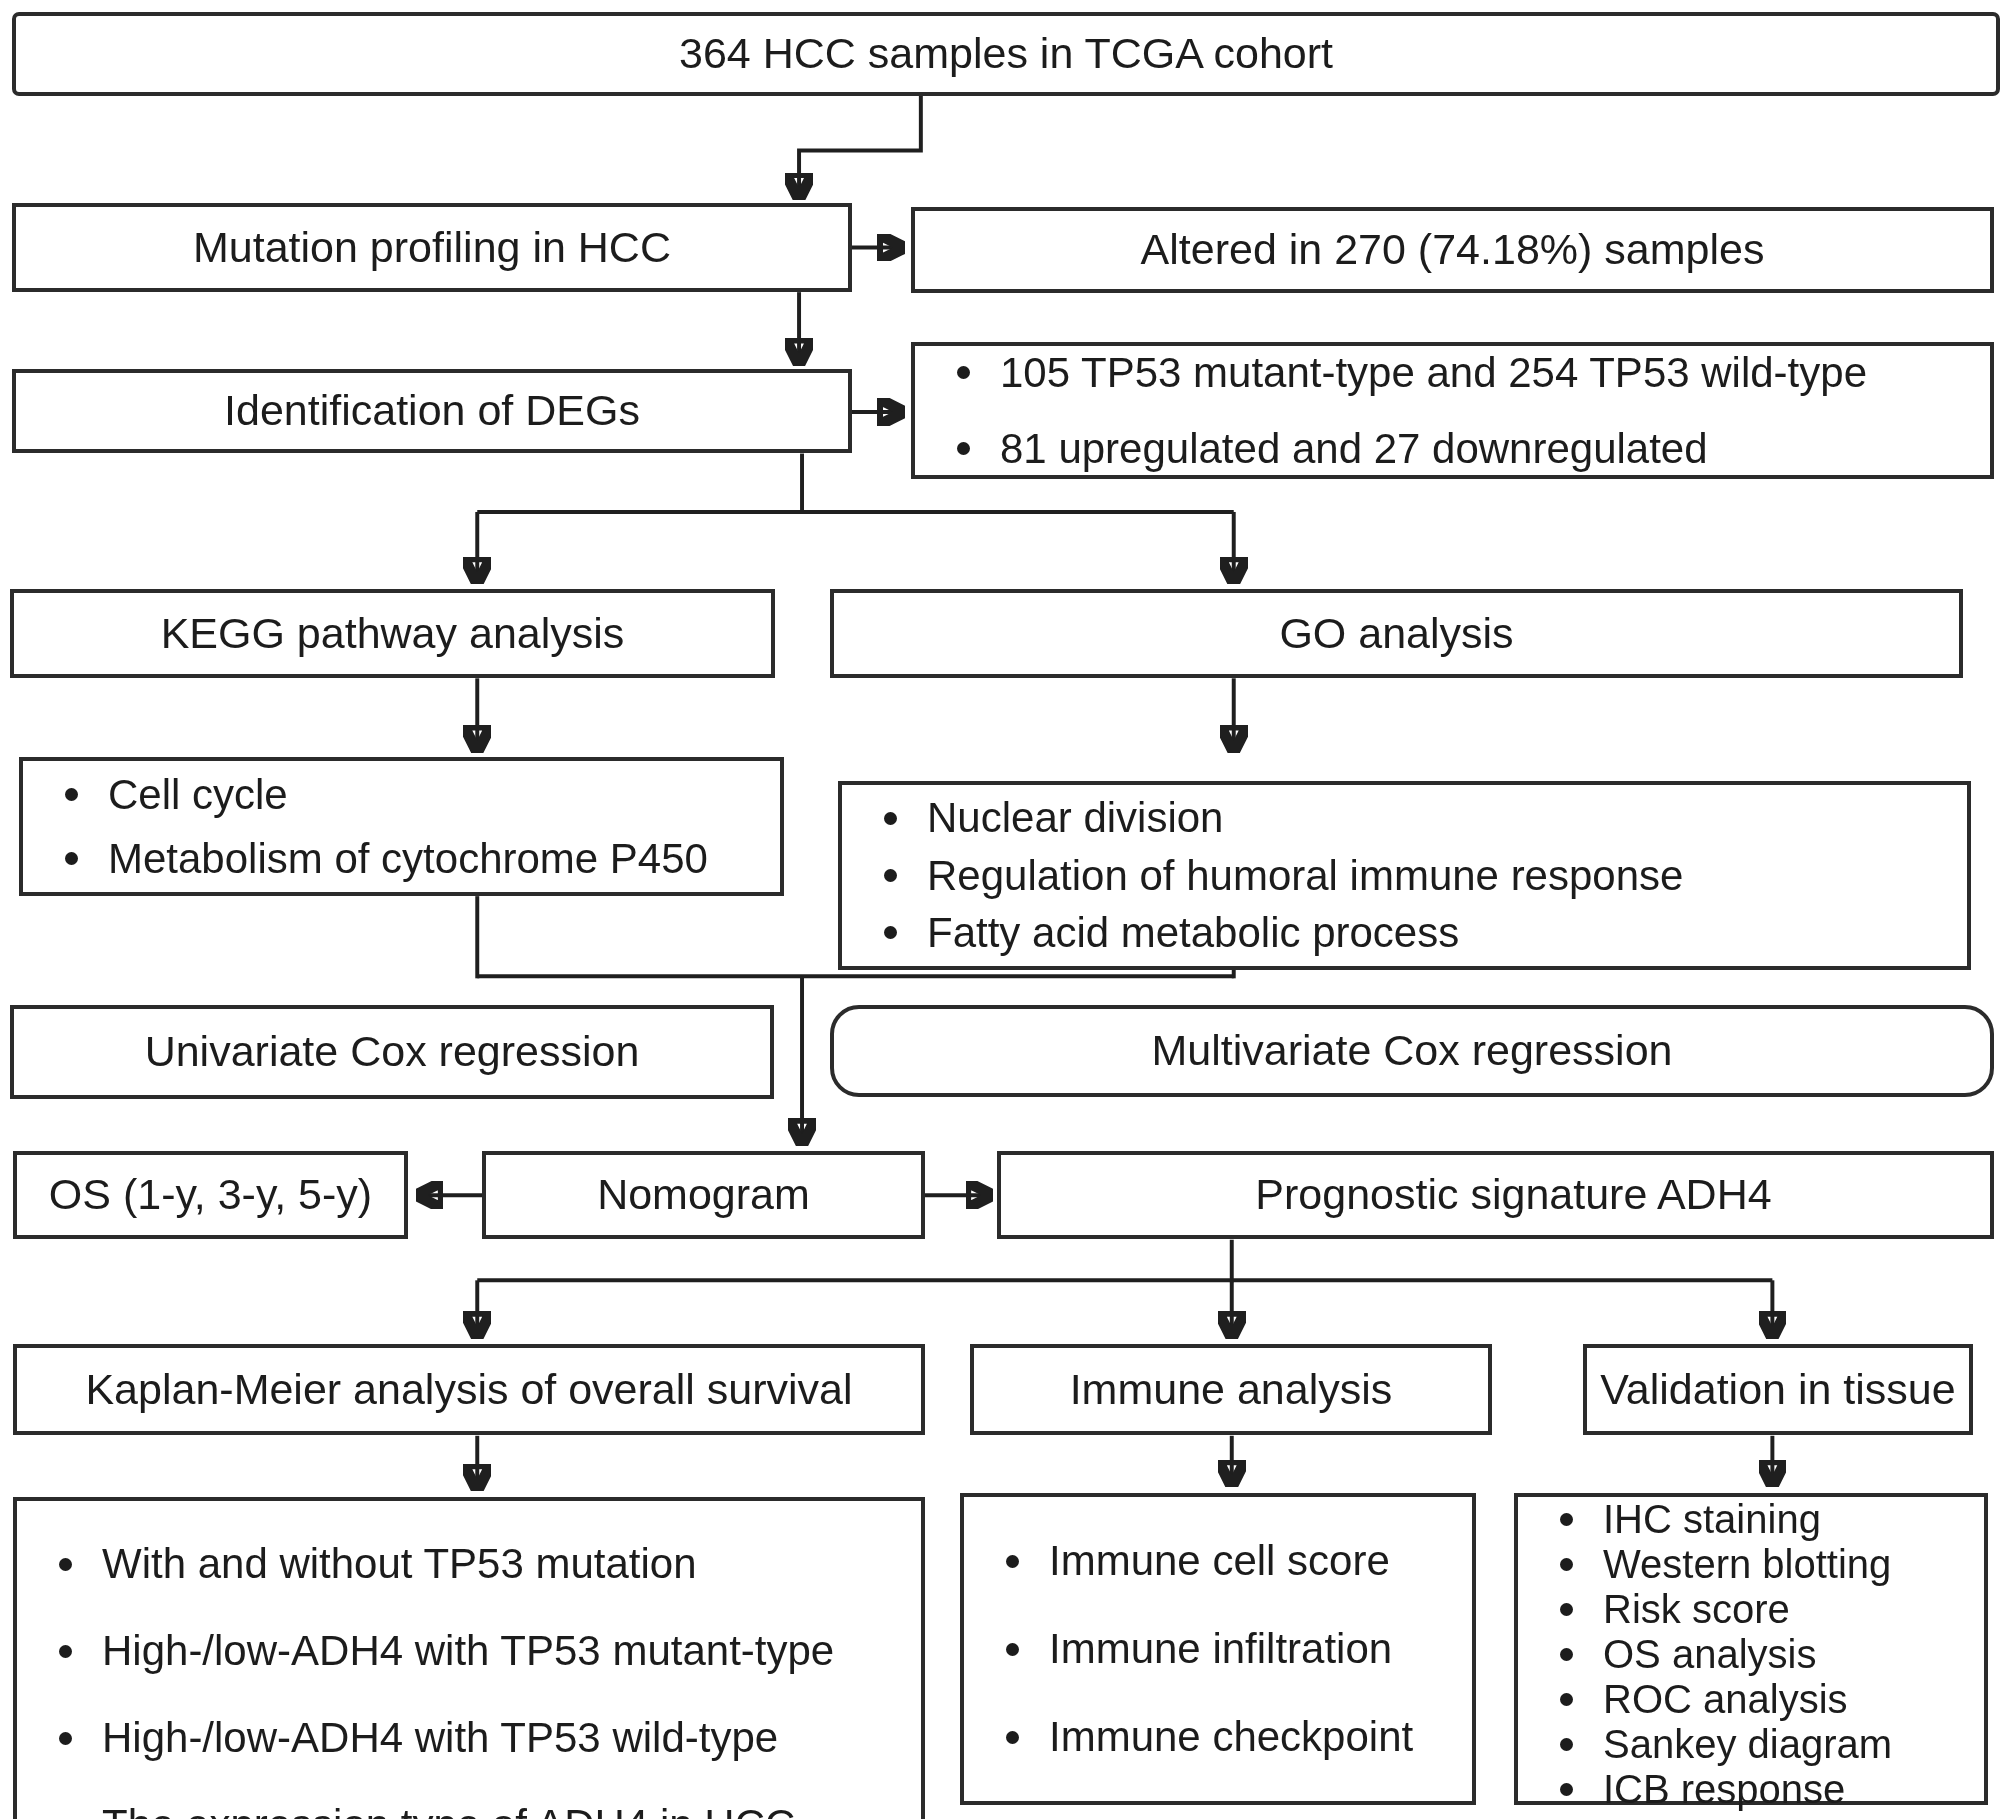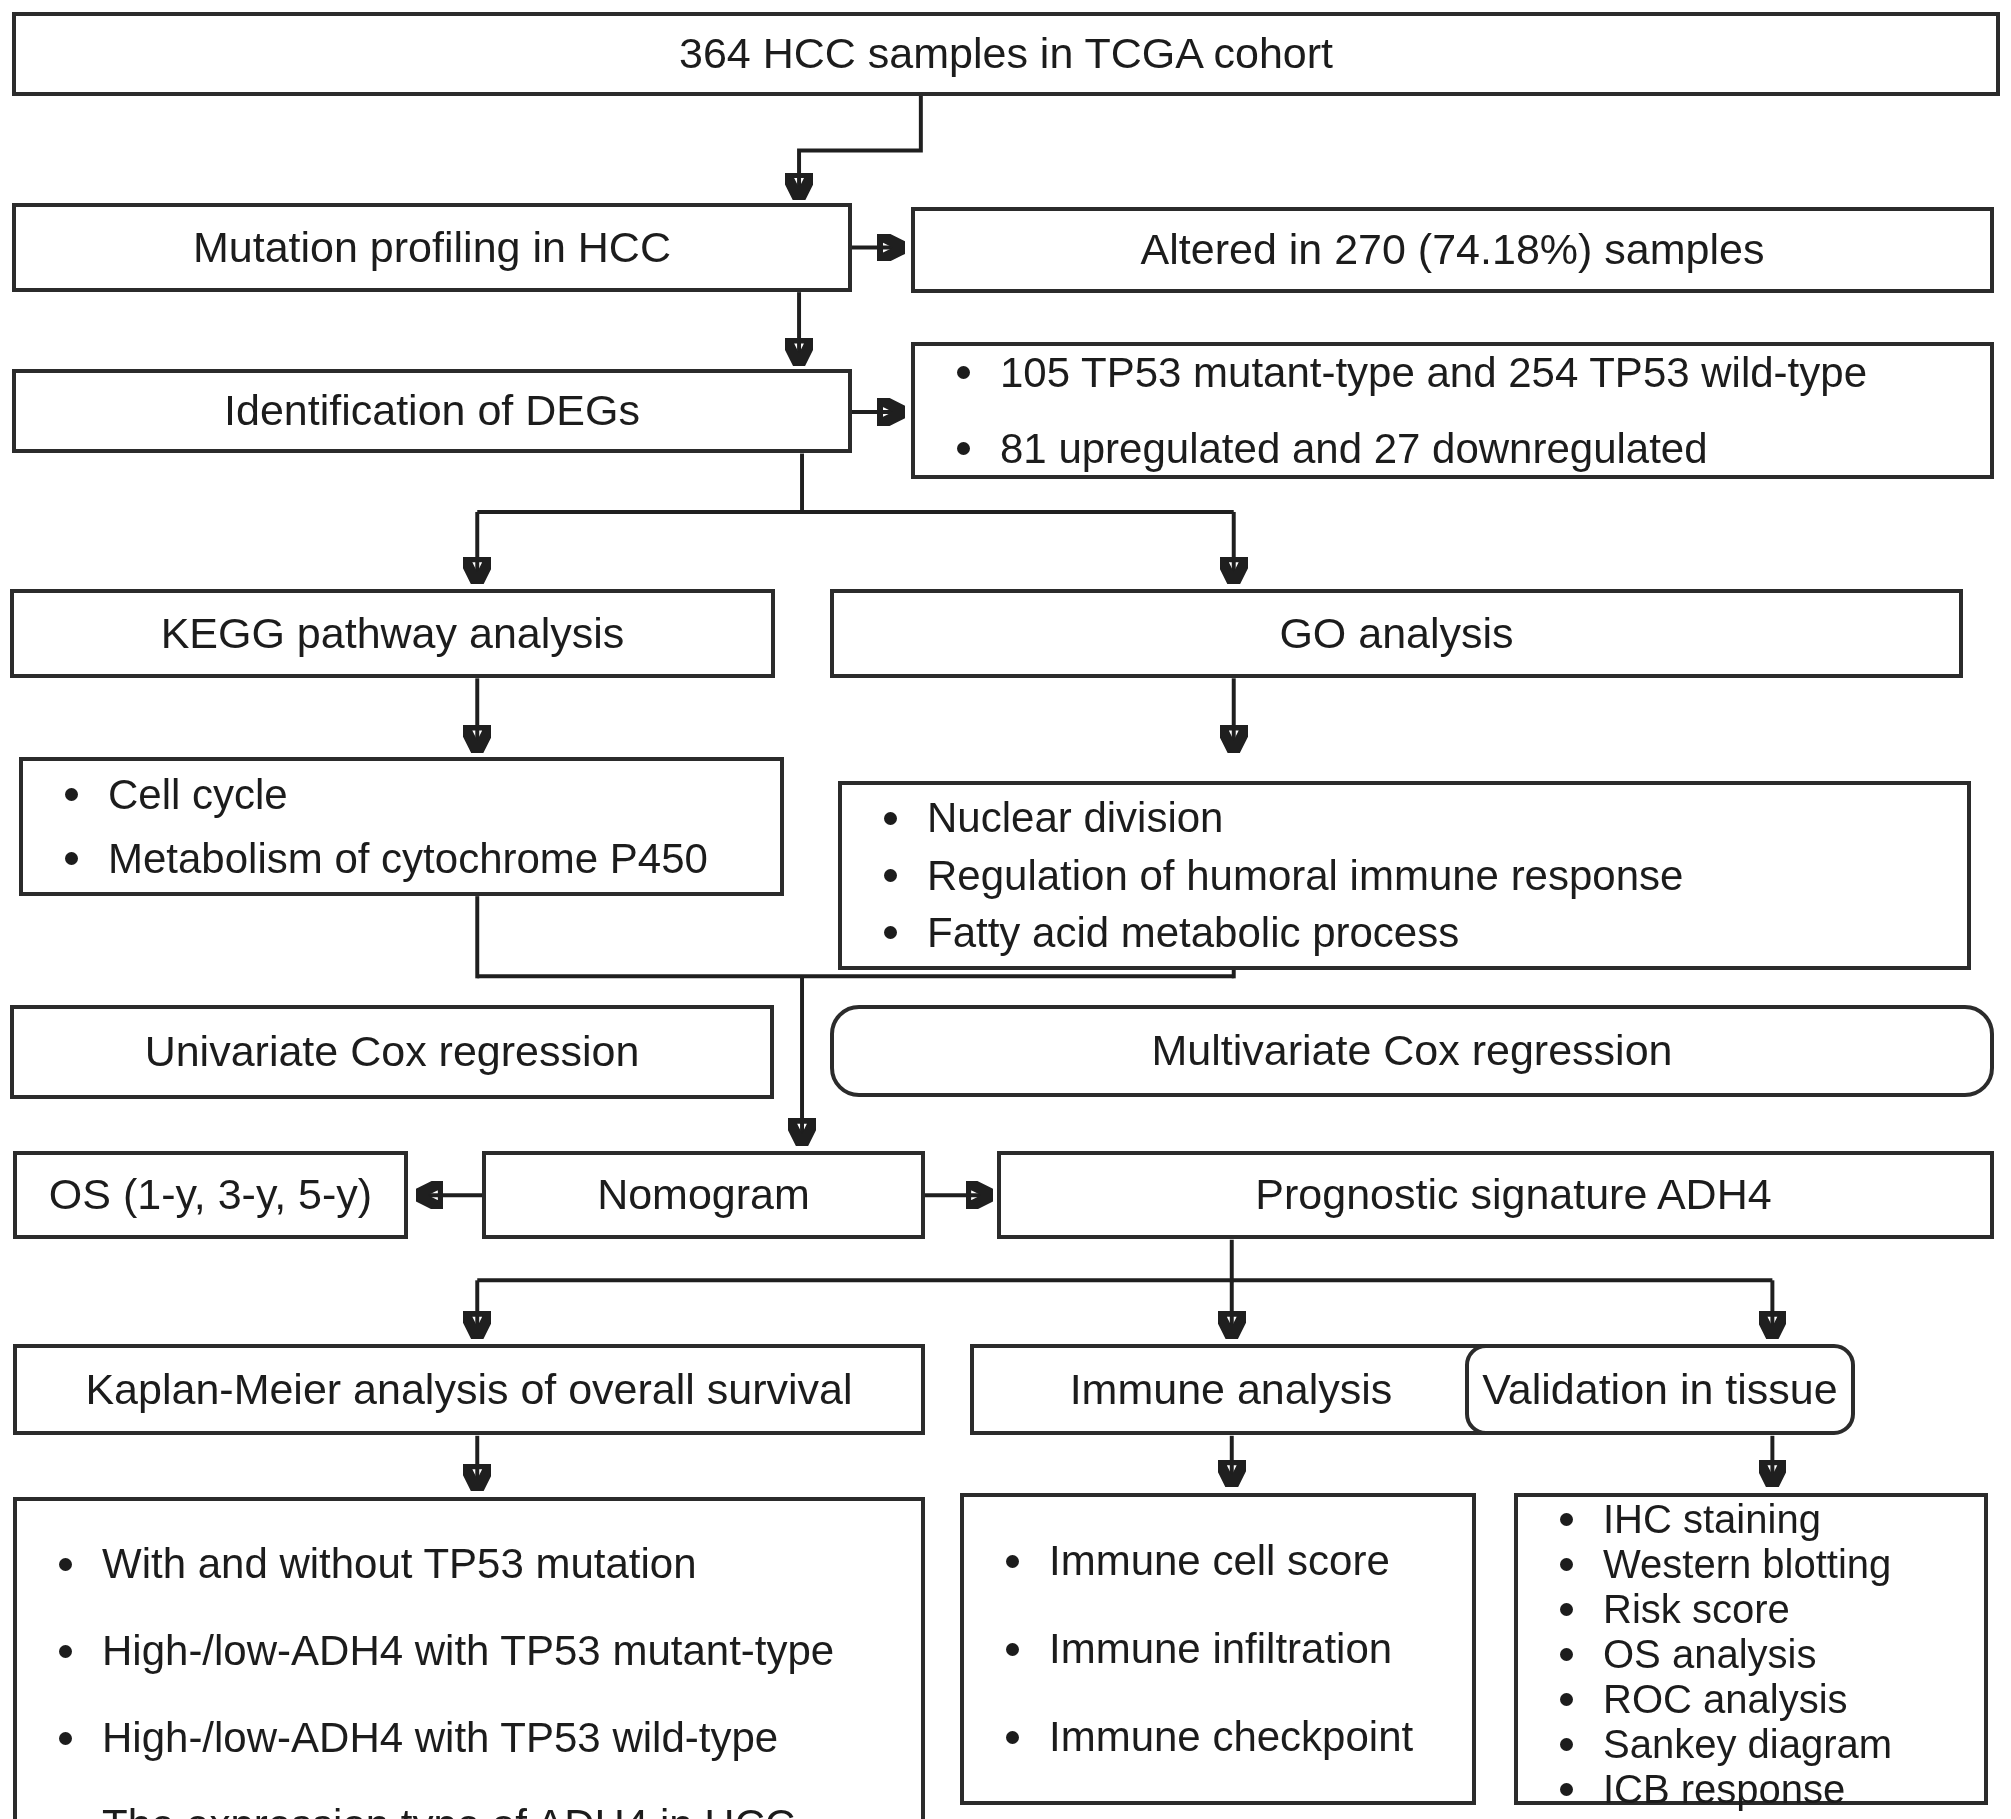--- a/index.html
+++ b/index.html
@@ -79,21 +79,21 @@
     <path d="M1244,1252 V1295"></path>
     <path d="M482,1293 H1790"></path>
     <path d="M482,1293 V1348" marker-end="url(#ah)"></path>
     <path d="M1244,1293 V1348" marker-end="url(#ah)"></path>
     <path d="M1790,1293 V1348" marker-end="url(#ah)"></path>
     <path d="M482,1450 V1502" marker-end="url(#ah)"></path>
     <path d="M1244,1450 V1498" marker-end="url(#ah)"></path>
     <path d="M1790,1450 V1498" marker-end="url(#ah)"></path>
   </svg>
 
-  <div class="box" style="left:12px;top:12px;width:1988px;height:84px;">
+  <div class="box" style="left:12px;top:12px;width:1988px;height:84px;border-radius:7px;">
     <span>364 HCC samples in TCGA cohort</span>
   </div>
 
   <div class="box" style="left:12px;top:203px;width:840px;height:89px;">
     <span>Mutation profiling in HCC</span>
   </div>
   <div class="box" style="left:911px;top:207px;width:1083px;height:86px;">
     <span>Altered in 270 (74.18%) samples</span>
   </div>
 
@@ -159,21 +159,21 @@
   <div class="box" style="left:997px;top:1151px;width:997px;height:88px;padding-left:36px;">
     <span>Prognostic signature ADH4</span>
   </div>
 
   <div class="box" style="left:13px;top:1344px;width:912px;height:91px;">
     <span>Kaplan-Meier analysis of overall survival</span>
   </div>
   <div class="box" style="left:970px;top:1344px;width:522px;height:91px;">
     <span>Immune analysis</span>
   </div>
-  <div class="box" style="left:1465px;top:1344px;width:390px;height:91px;border-radius:21px;">
+  <div class="box" style="left:1583px;top:1344px;width:390px;height:91px;">
     <span>Validation in tissue</span>
   </div>
 
   <div class="listbox" style="left:13px;top:1497px;width:912px;height:395px;">
     <div class="li">
       <span class="dot"></span>
       <span>With and without TP53 mutation</span>
     </div>
     <div class="li">
       <span class="dot"></span>

